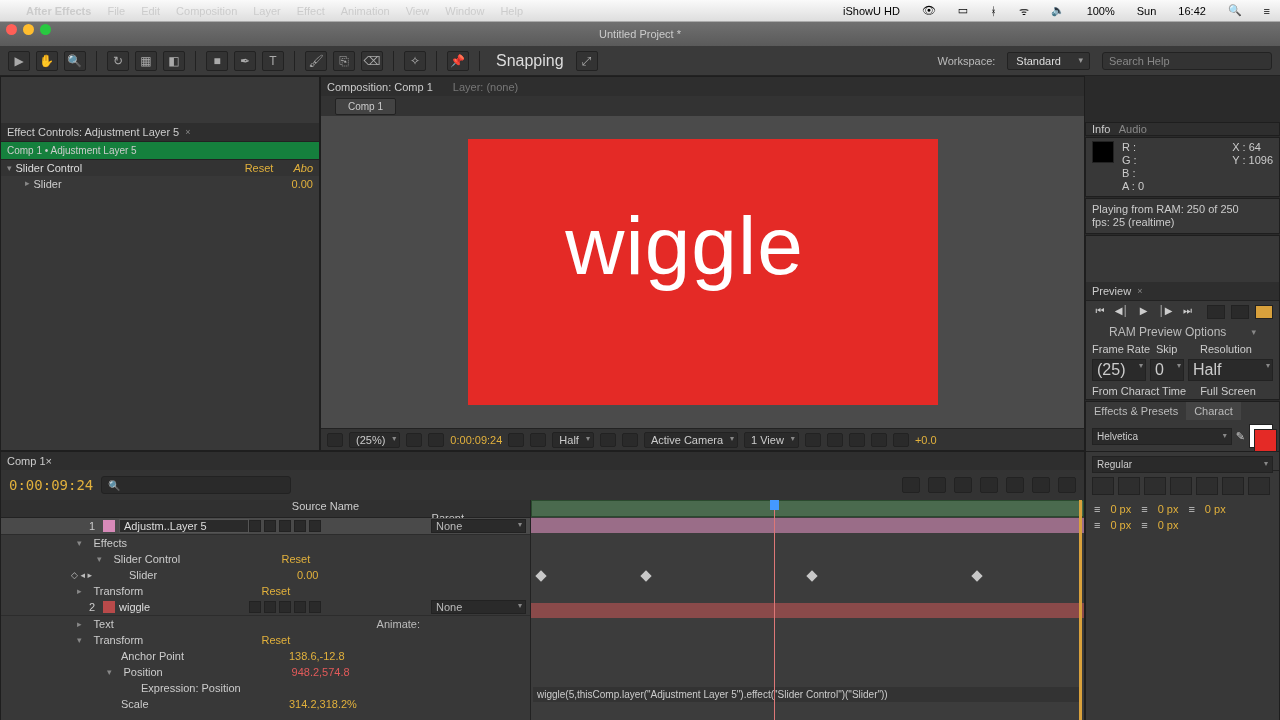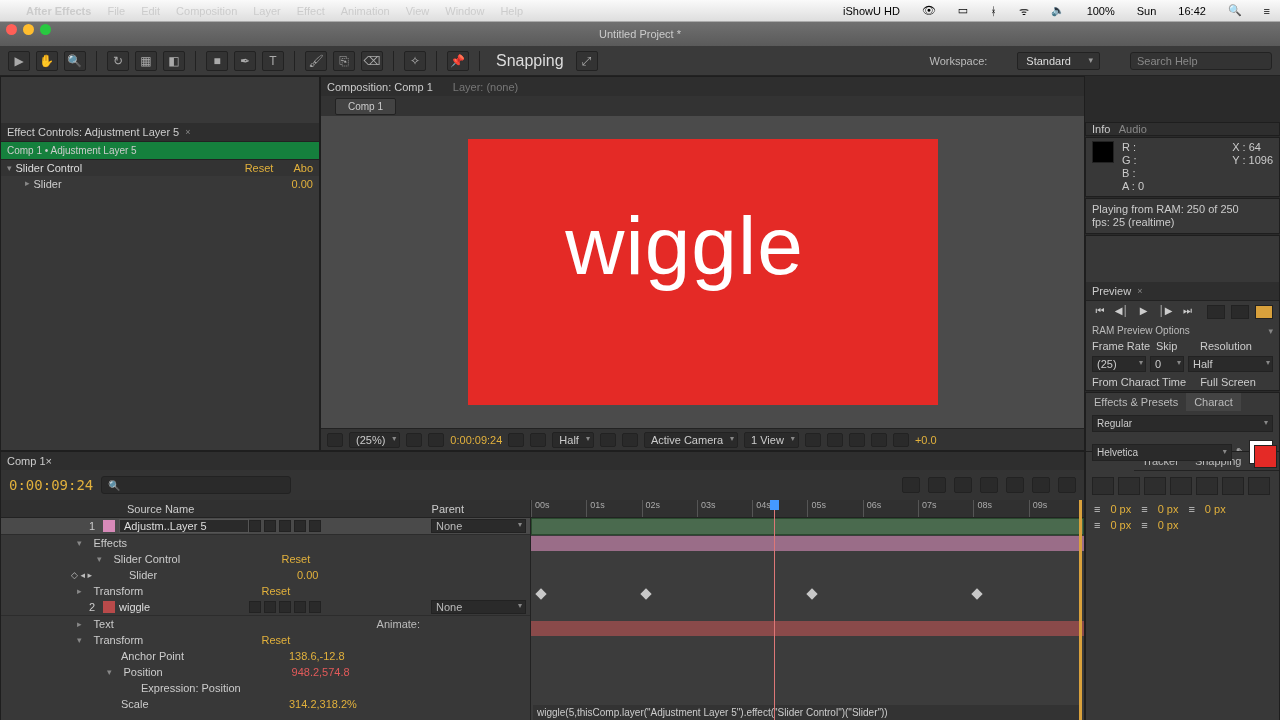--- a/index.html
+++ b/index.html
@@ -10,33 +10,33 @@
 .mac-bar .right span { color:#000; }
 .win-title { height:24px; background:linear-gradient(#707070,#5a5a5a); display:flex; align-items:center; justify-content:center; font-size:11px; color:#ddd; position:relative; }
 .traffic { position:absolute; left:6px; top:2px; display:flex; gap:6px; }
 .traffic i { width:11px; height:11px; border-radius:50%; display:block; }
 .tr { background:#ff5f57; } .ty { background:#ffbd2e; } .tg { background:#28c940; }
 .toolbar { height:30px; background:#3a3a3a; border-bottom:1px solid #222; display:flex; align-items:center; padding:0 8px; gap:6px; }
 .toolbar .tool { width:22px; height:20px; background:#333; border:1px solid #222; border-radius:2px; display:flex; align-items:center; justify-content:center; color:#aaa; font-size:12px; }
 .toolbar .sep { width:1px; height:20px; background:#222; margin:0 4px; }
 .toolbar .snap { color:#ddd; font-size:16px; padding:0 6px; }
 .toolbar .ws-label { color:#bbb; margin-left:auto; }
-.toolbar .ws-menu { background:#333; border:1px solid #222; padding:2px 28px 2px 8px; border-radius:2px; color:#ddd; position:relative; margin:0 24px; }
+.toolbar .ws-menu { background:#333; border:1px solid #222; padding:2px 28px 2px 8px; border-radius:2px; color:#ddd; position:relative; margin:0 6px; }
 .toolbar .ws-menu:after { content:"▾"; position:absolute; right:6px; font-size:9px; color:#999; }
-.toolbar .search { background:#333; border:1px solid #222; border-radius:3px; padding:2px 6px; color:#888; width:142px; }
+.toolbar .search { background:#333; border:1px solid #222; border-radius:3px; padding:2px 6px; color:#888; width:170px; }
 .upper { display:flex; height:375px; }
 .panel { background:#383838; border:1px solid #1e1e1e; }
 .panel-tab { background:#2e2e2e; height:19px; display:flex; align-items:center; padding:0 6px; font-size:10px; color:#ccc; border-bottom:1px solid #222;margin-top:46px; }
 .panel-tab .x { margin-left:6px; color:#888; font-size:9px; }
 .effect-controls { width:320px; display:flex; flex-direction:column; }
 .effect-controls .path { padding:3px 6px; font-size:10px; color:#ccc; background:#15803d; border-bottom:1px solid #222; }
 .effect-controls .hdr { display:flex; padding:2px 6px; align-items:center; background:#333; }
 .effect-controls .hdr .nm { flex:1; color:#ddd; }
 .effect-controls .hdr .rst { color:#e2b13c; margin-right:20px; }
-.effect-controls .hdr .abo { color:#e2b13c; }
+.effect-controls .hdr .abo { color:#e2b13c;font-style:italic; }
 .effect-controls .row { display:flex; padding:2px 6px 2px 24px; }
 .effect-controls .row .nm { flex:1; color:#ccc; }
 .effect-controls .row .val { color:#e2b13c; }
 .effect-controls .tw { color:#888; margin-right:4px; font-size:9px; }
 .comp-area { flex:1; display:flex; flex-direction:column; }
 .comp-tabs { height:19px; background:#2e2e2e; display:flex; align-items:center; padding:0 6px; gap:20px; font-size:10px; }
 .comp-tabs .tab { color:#ccc; }
 .comp-tabs .tab.dim { color:#777; }
 .comp-crumb { height:20px; background:#333; display:flex; align-items:center; padding:0 14px; }
 .comp-crumb span { background:#434343; padding:2px 12px; border:1px solid #222; border-radius:2px; font-size:10px; }
@@ -53,26 +53,26 @@
 .info-panel .sw { width:22px; height:22px; background:#000; border:1px solid #222; margin-right:8px; }
 .info-panel .col1 { line-height:13px; }
 .info-panel .col2 { margin-left:auto; line-height:13px; text-align:left; }
 .play-info { background:#383838; border:1px solid #1e1e1e; padding:4px 6px; font-size:10px; color:#bbb; line-height:13px; }
 .preview-panel { background:#383838; border:1px solid #1e1e1e; }
 .preview-panel .ctrls { display:flex; gap:6px; padding:4px 6px; align-items:center; }
 .preview-panel .ctrls .btn { width:16px; height:14px; color:#ccc; font-size:10px; text-align:center; }
 .preview-panel .ctrls .spacer { flex:1; }
 .preview-panel .ctrls .rbtn { width:18px; height:14px; background:#2a2a2a; border:1px solid #222; }
 .preview-panel .ctrls .rbtn.hot { background:#d9a13c; }
-.preview-panel .opt { padding:2px 6px; font-size:10px; color:#bbb; display:flex; align-items:center; }
+.preview-panel .opt { padding:2px 23px; font-size:12px; color:#bbb; display:flex; align-items:center; }
 .preview-panel .opt:after { content:"▾"; margin-left:auto; font-size:9px; color:#888; }
 .preview-panel .lbls { display:flex; padding:2px 6px; font-size:10px; color:#bbb; }
 .preview-panel .lbls span:nth-child(1){width:64px;} .preview-panel .lbls span:nth-child(2){width:44px;}
 .preview-panel .dds { display:flex; padding:2px 6px; gap:4px; }
-.preview-panel .dds .d { background:#2a2a2a; border:1px solid #222; font-size:11px; padding:1px 12px 1px 4px; position:relative; }
+.preview-panel .dds .d { background:#2a2a2a; border:1px solid #222; font-size:16px; padding:1px 12px 1px 4px; position:relative; }
 .preview-panel .dds .d:after{content:"▾";position:absolute;right:2px;font-size:8px;color:#888;}
 .preview-panel .chk { display:flex; padding:2px 6px; gap:14px; font-size:10px; color:#bbb; }
 .ep-panel { background:#383838; border:1px solid #1e1e1e; }
 .ep-panel .tabs { display:flex; font-size:10px; }
 .ep-panel .tabs span { padding:3px 8px; color:#bbb; }
 .ep-panel .tabs span.act { background:#444; }
 .ep-panel .row1 { display:flex; padding:4px 6px; gap:4px; align-items:center; }
 .ep-panel .dd { flex:1; background:#2a2a2a; border:1px solid #222; font-size:10px; padding:2px 4px; position:relative; }
 .ep-panel .dd:after{content:"▾";position:absolute;right:4px;font-size:8px;color:#888;}
 .ep-panel .sw2 { width:24px; height:24px; background:#fff; border:1px solid #222; position:relative; }
@@ -80,21 +80,21 @@
 .ep-panel .size-row { display:flex; padding:2px 6px; gap:6px; font-size:10px; color:#e2b13c; align-items:center; }
 .lower { display:flex; height:275px; }
 .timeline { flex:1; display:flex; flex-direction:column; background:#383838; border:1px solid #1e1e1e; }
 .tl-tab { height:18px; background:#2e2e2e; display:flex; align-items:center; padding:0 6px; font-size:10px; }
 .tl-head { height:30px; background:#333; display:flex; align-items:center; padding:0 8px; gap:8px; }
 .tl-head .tc { color:#e2b13c; font-size:14px; font-family:monospace; }
 .tl-head .search { flex:0 0 190px; height:18px; background:#2a2a2a; border:1px solid #222; border-radius:3px; display:flex; align-items:center; padding:0 6px; color:#777; font-size:10px; }
 .tl-head .ic { width:18px; height:16px; background:#2a2a2a; border:1px solid #222; border-radius:2px; }
 .tl-body { display:flex; flex:1; overflow:hidden; }
 .tl-left { width:530px; background:#383838; border-right:1px solid #222; display:flex; flex-direction:column; font-size:10px; }
-.tl-cols { height:18px; background:#303030; border-bottom:1px solid #222; display:flex; align-items:center; padding:0 6px; color:#999; }
+.tl-cols { height:18px; background:#303030; border-bottom:1px solid #222; display:flex; align-items:center; padding:0 6px; color:#999;flex-direction:column; }
 .tl-cols .sn { margin-left:120px; }
 .tl-cols .par { margin-left:auto; margin-right:60px; }
 .layer-row { height:17px; display:flex; align-items:center; padding:0 4px; border-bottom:1px solid #2c2c2c; }
 .layer-row.sel { background:#4a4a4a; }
 .layer-row .idx { width:14px; text-align:center; color:#ccc; }
 .layer-row .color { width:12px; height:12px; margin:0 4px; }
 .layer-row .c-pink{background:#d88ab9;} .layer-row .c-red{background:#b94a4a;}
 .layer-row .name { flex:0 0 130px; color:#ddd; overflow:hidden; text-overflow:ellipsis; white-space:nowrap; }
 .layer-row .name.box { background:#2a2a2a; border:1px solid #555; padding:0 4px; }
 .layer-row .mid { flex:0 0 120px; display:flex; gap:3px; }
@@ -306,26 +306,26 @@
         <span>From Charact Time</span>
         <span>Full Screen</span>
       </div>
     </div>
     <div class="ep-panel">
       <div class="tabs">
         <span>Effects &amp; Presets</span>
         <span class="act">Charact</span>
       </div>
       <div class="row1">
-        <div class="dd">Regular</div>
-      </div>
-      <div class="row1">
         <div class="dd">Helvetica</div>
         <div style="color:#ccc">✎</div>
         <div class="sw2"></div>
+      </div>
+      <div class="row1">
+        <div class="dd">Regular</div>
       </div>
       <div class="size-row">
         <span style="color:#bbb">T͟</span>
         <span>98 px</span>
         <span style="margin-left:auto;color:#bbb">A͟</span>
         <span>Auto</span>
       </div>
     </div>
   </div>
 </div>
@@ -422,32 +422,20 @@
           </div>
         <div class="prop-row" style="padding-left:140px">
             <span class="nm">Expression: Position</span>
           </div>
         <div class="prop-row" style="padding-left:120px">
             <span class="nm">Scale</span>
             <span class="val">314.2,318.2%</span>
           </div>
       </div>
       <div class="tl-right">
-        <div class="ruler">
-          <span>00s</span>
-            <span>01s</span>
-            <span>02s</span>
-            <span>03s</span>
-            <span>04s</span>
-            <span>05s</span>
-            <span>06s</span>
-            <span>07s</span>
-            <span>08s</span>
-            <span>09s</span>
-        </div>
         <div class="work-area"></div>
         <div class="bar">
             <div class="b pink"></div>
           </div>
         <div class="bar"></div>
         <div class="bar"></div>
         <div class="bar">
           <div class="kf" style="left:1%"></div>
           <div class="kf" style="left:20%"></div>
           <div class="kf" style="left:50%"></div>

